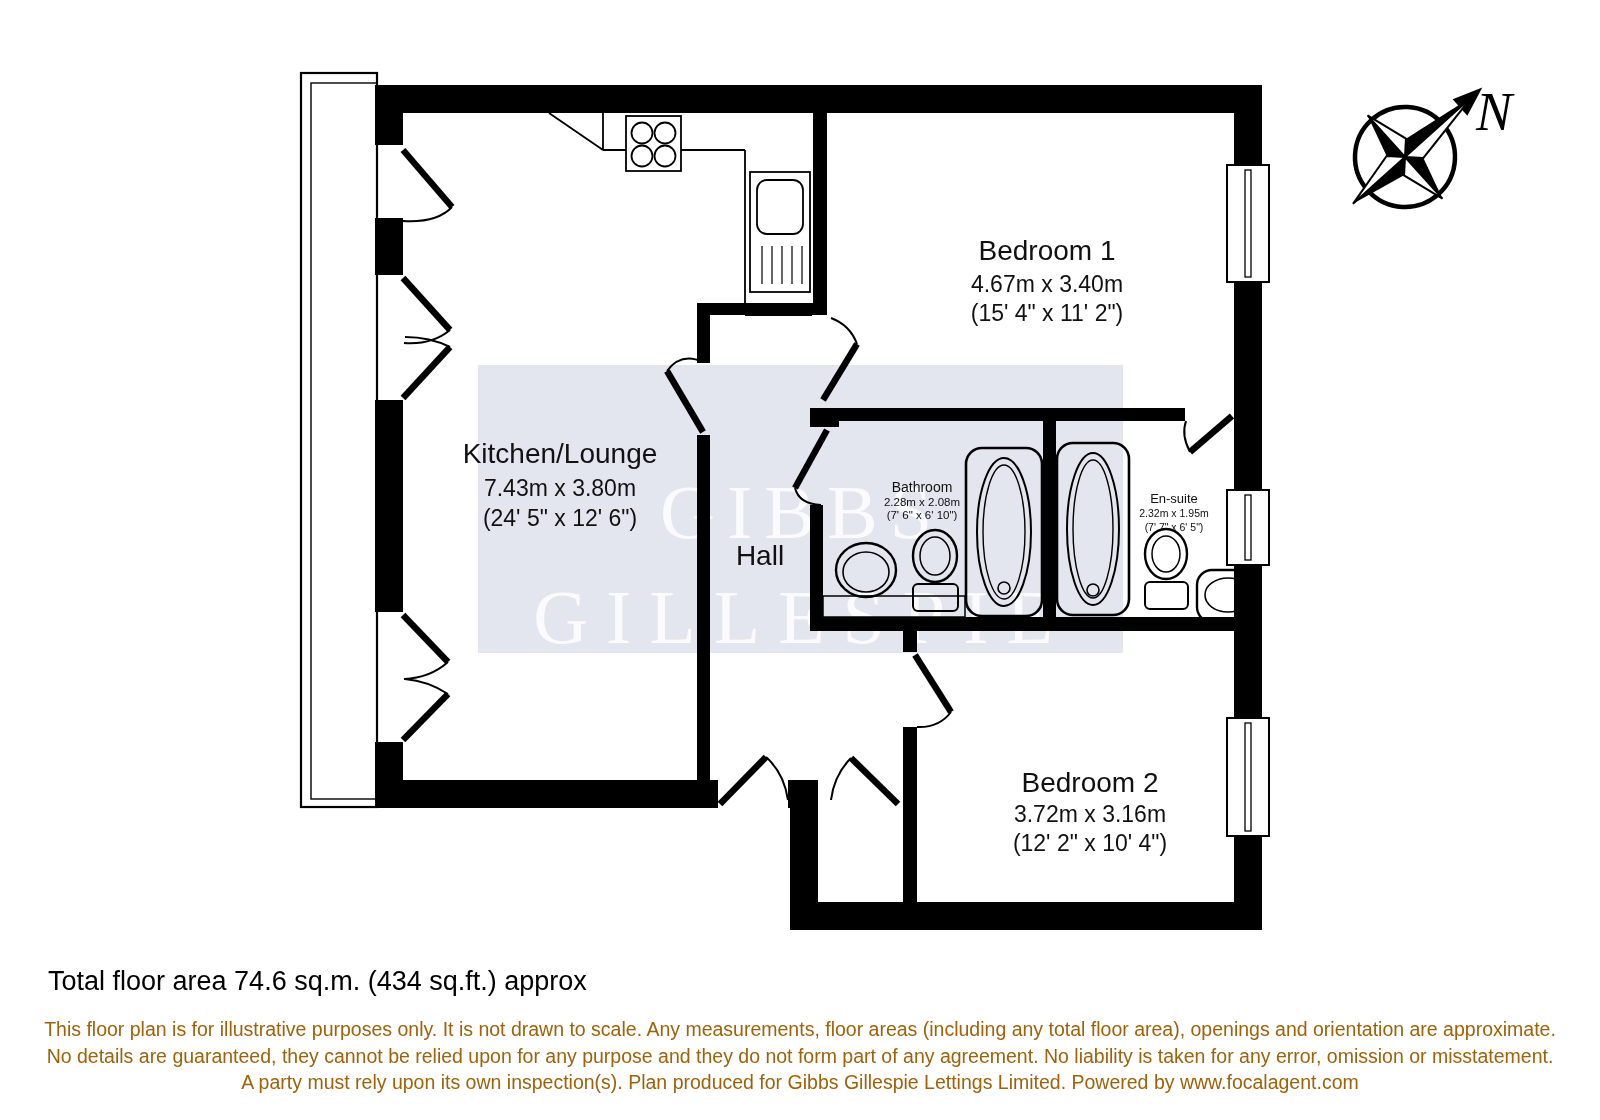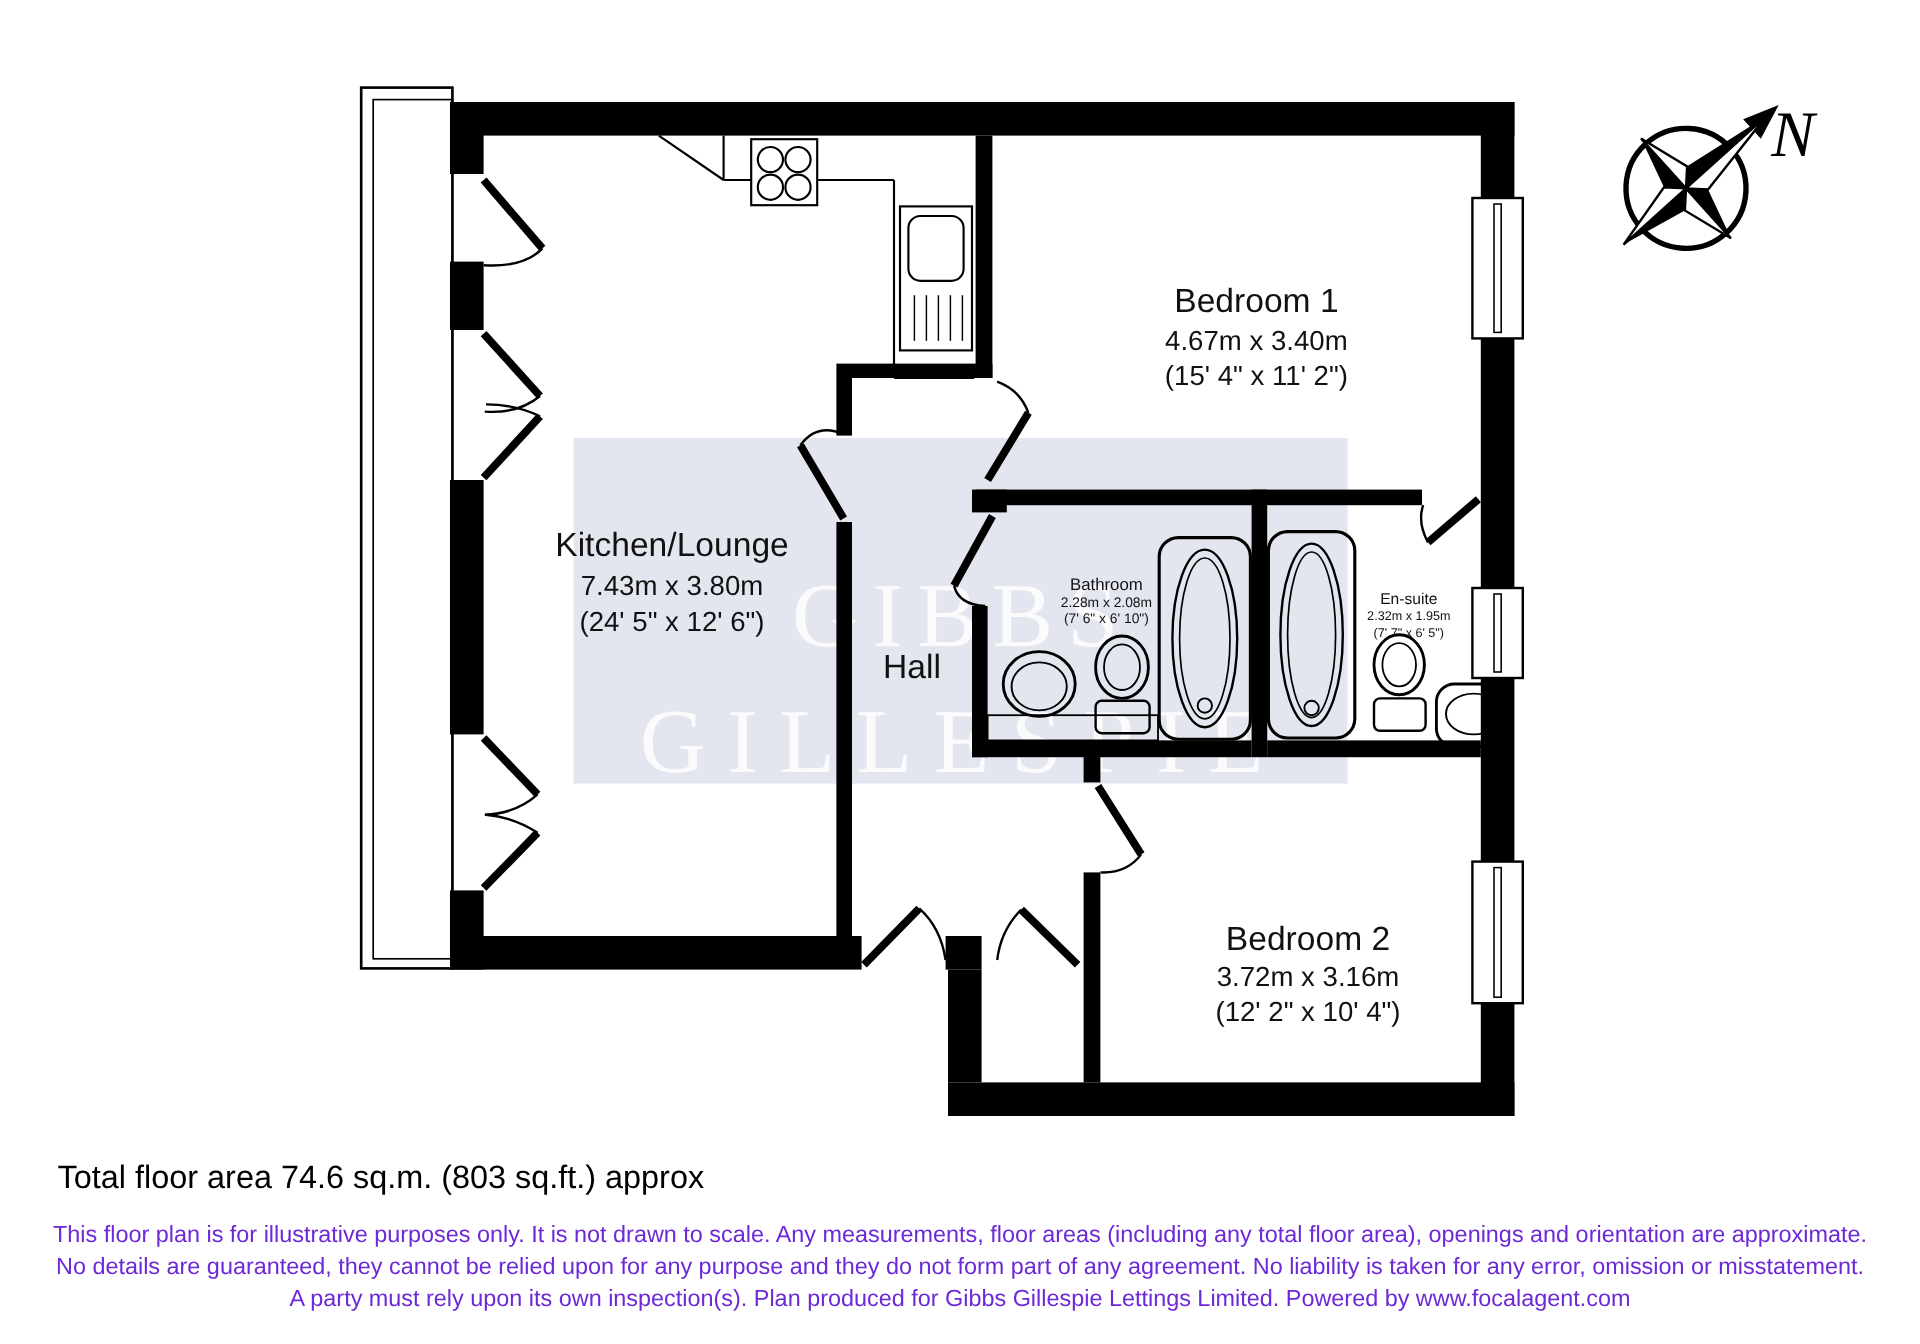--- a/index.html
+++ b/index.html
@@ -11,21 +11,21 @@
   .small-name{font-size:14px;fill:#111;}
   .small-dim{font-size:11.5px;fill:#111;}
   .es-name{font-size:13px;fill:#111;}
   .es-dim{font-size:10.5px;fill:#111;}
   .hall-name{font-size:28px;fill:#111;}
   svg text{font-family:"Liberation Sans",sans-serif;}
   .wm-text{font-family:"Liberation Serif",serif;fill:#fbfbfd;}
   .compass-n{font-family:"Liberation Serif",serif;font-style:italic;font-size:54px;fill:#000;}
   .footer-total{position:absolute;left:48px;top:966px;font-size:27px;color:#000;}
   .footer-disclaimer{position:absolute;left:40px;top:1016px;width:1520px;
-          font-size:19.5px;line-height:26.5px;text-align:center;color:#6d28d9;}
+          font-size:19.5px;line-height:26.5px;text-align:center;color:#a16207;}
 </style>
 </head>
 <body>
 
 <div class="canvas">
 
 <svg class="plan-svg" width="1600" height="950" viewBox="0 0 1600 950">
 
   <rect x="478" y="365" width="645" height="288" fill="#e3e6ee"></rect>
   <text class="wm-text" x="802" y="538" font-size="76" letter-spacing="12" text-anchor="middle">GIBBS</text>
@@ -196,17 +196,17 @@
       <polygon points="0,0 56,0 13,13" fill="#fff" stroke="#000" stroke-width="2"></polygon>
       <polygon points="0,0 0,70 13,13" fill="#000"></polygon>
       <polygon points="0,0 0,70 -13,13" fill="#fff" stroke="#000" stroke-width="2"></polygon>
       <polygon points="0,0 -56,0 -13,13" fill="#000"></polygon>
       <polygon points="0,0 -56,0 -13,-13" fill="#fff" stroke="#000" stroke-width="2"></polygon>
     </g>
     <text class="compass-n" x="1494" y="130" text-anchor="middle">N</text>
   </g>
 </svg>
 
-<div class="footer-total">Total floor area 74.6 sq.m. (803 sq.ft.) approx</div>
+<div class="footer-total">Total floor area 74.6 sq.m. (434 sq.ft.) approx</div>
 
 <div class="footer-disclaimer">This floor plan is for illustrative purposes only. It is not drawn to scale. Any measurements, floor areas (including any total floor area), openings and orientation are approximate. No details are guaranteed, they cannot be relied upon for any purpose and they do not form part of any agreement. No liability is taken for any error, omission or misstatement. A party must rely upon its own inspection(s). Plan produced for Gibbs Gillespie Lettings Limited. Powered by www.focalagent.com</div>
 
 </div>
 
 </body></html>

